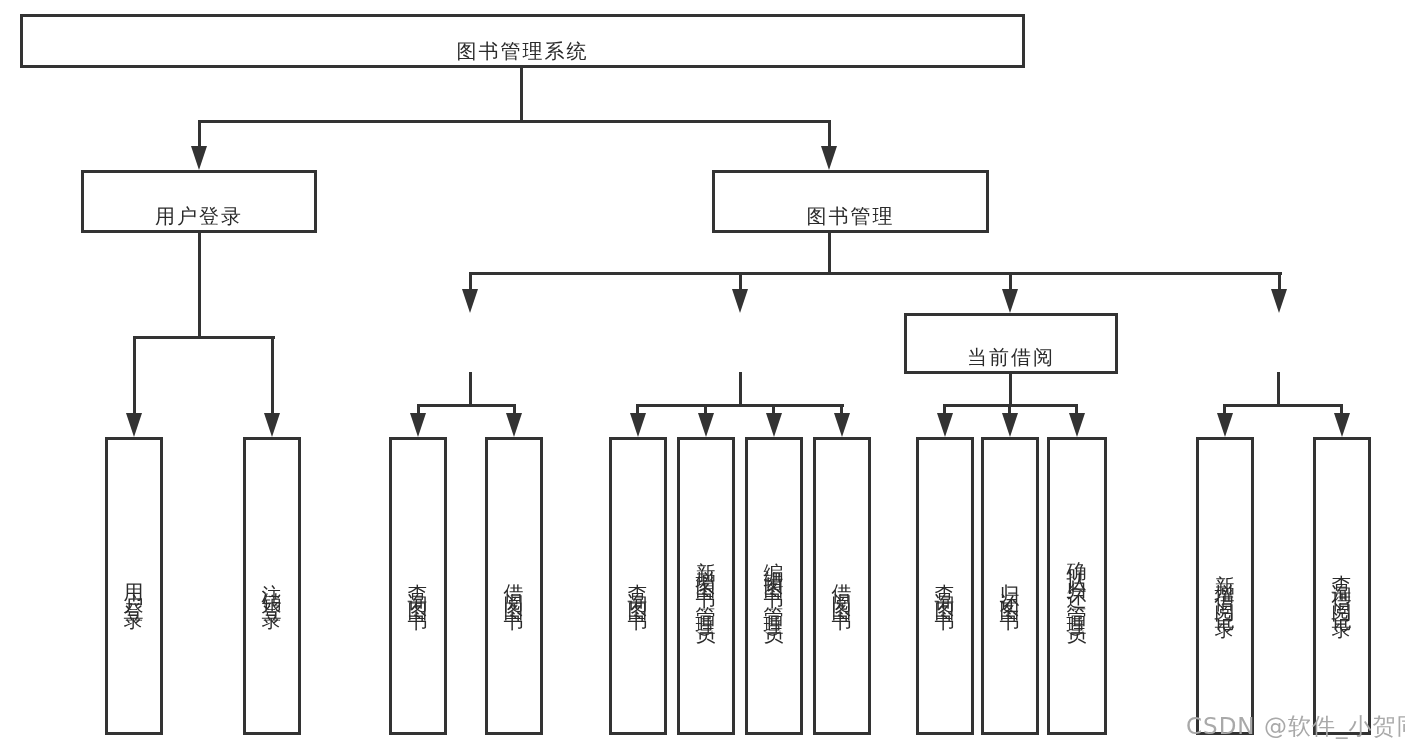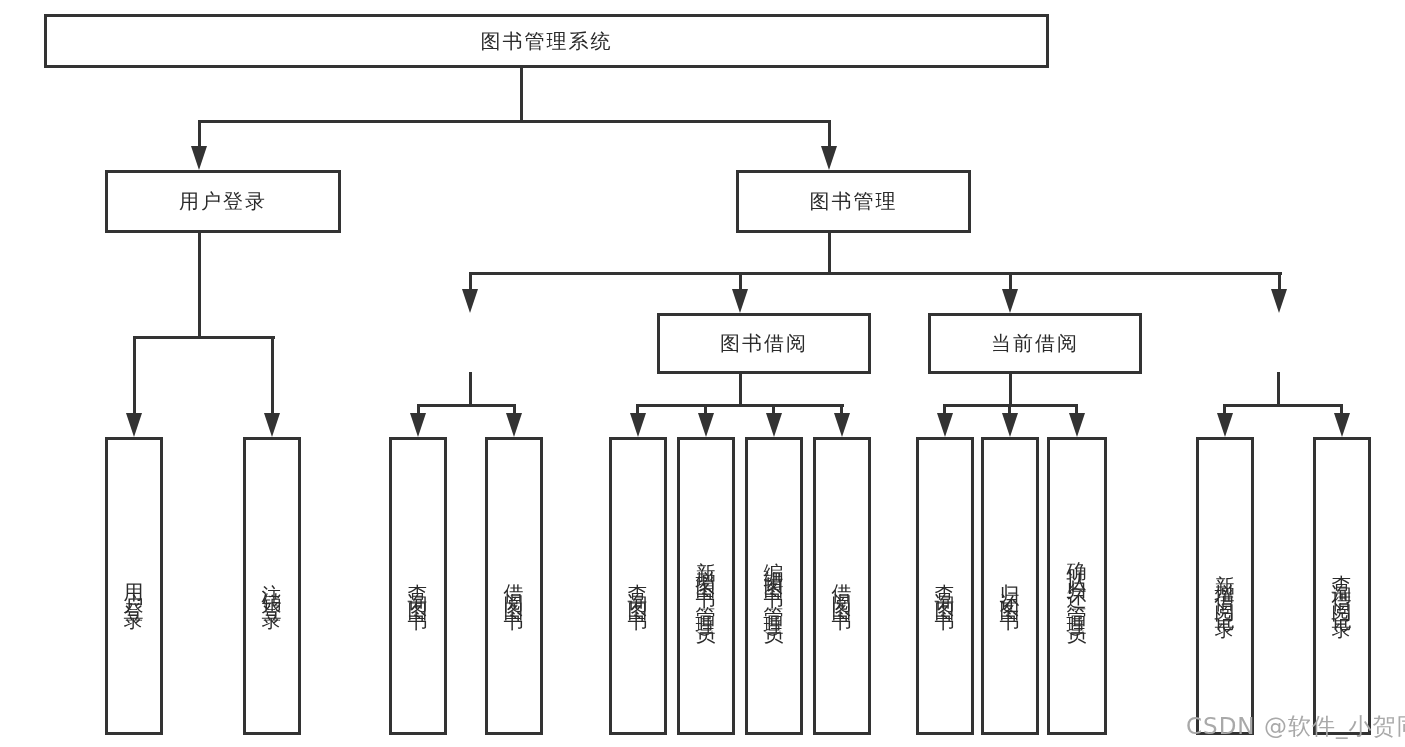--- a/index.html
+++ b/index.html
@@ -2,22 +2,22 @@
 <html><head>
 <meta charset="utf-8">
 <style>
   html,body{margin:0;padding:0;background:#ffffff;}
   .canvas{
     position:relative;width:1405px;height:747px;background:#ffffff;
     font-family:"DejaVu Sans",sans-serif;color:#2b2b2b;overflow:hidden;
   }
   .box{
     position:absolute;box-sizing:border-box;border:3px solid #333333;background:#ffffff;
-    display:flex;align-items:center;justify-content:center;
-    font-size:20px;letter-spacing:2px;z-index:2;margin-left:24px;
+    display:flex;align-items:flex-end;justify-content:center;
+    font-size:20px;letter-spacing:2px;z-index:2;
   }
   .vbox{
     position:absolute;box-sizing:border-box;border:3px solid #333333;background:#ffffff;
     display:flex;align-items:center;justify-content:center;z-index:2;
   }
   .vtext{
     writing-mode:vertical-rl;text-orientation:mixed;
     font-size:20px;letter-spacing:9px;line-height:1;white-space:nowrap;
   }
   .vl{position:absolute;width:3px;background:#333333;z-index:1;}
@@ -44,21 +44,21 @@
   <div class="vl" style="left:520px;top:66px;height:56px"></div>
   <div class="hl" style="left:198px;top:120px;width:633px"></div>
   <div class="vl" style="left:198px;top:120px;height:30px"></div>
   <div class="arrow" style="left:191px;top:146px"></div>
   <div class="vl" style="left:828px;top:120px;height:30px"></div>
   <div class="arrow" style="left:821px;top:146px"></div>
 
   <div class="box" style="left:81px;top:170px;width:236px;height:63px">
     <span>用户登录</span>
   </div>
-  <div class="box" style="left:712px;top:170px;width:235px;height:63px">
+  <div class="box" style="left:712px;top:170px;width:277px;height:63px">
     <span>图书管理</span>
   </div>
 
   <div class="vl" style="left:198px;top:231px;height:108px"></div>
   <div class="hl" style="left:133px;top:336px;width:142px"></div>
   <div class="vl" style="left:133px;top:336px;height:80px"></div>
   <div class="arrow" style="left:126px;top:413px"></div>
   <div class="vl" style="left:271px;top:336px;height:80px"></div>
   <div class="arrow" style="left:264px;top:413px"></div>
 
@@ -66,23 +66,20 @@
   <div class="hl" style="left:469px;top:272px;width:813px"></div>
   <div class="vl" style="left:469px;top:272px;height:20px"></div>
   <div class="arrow" style="left:462px;top:289px"></div>
   <div class="vl" style="left:739px;top:272px;height:20px"></div>
   <div class="arrow" style="left:732px;top:289px"></div>
   <div class="vl" style="left:1009px;top:272px;height:20px"></div>
   <div class="arrow" style="left:1002px;top:289px"></div>
   <div class="vl" style="left:1278px;top:272px;height:20px"></div>
   <div class="arrow" style="left:1271px;top:289px"></div>
 
-  <div class="box" style="left:633px;top:313px;width:214px;height:61px">
-    <span>图书借阅</span>
-  </div>
   <div class="box" style="left:904px;top:313px;width:214px;height:61px">
     <span>当前借阅</span>
   </div>
 
   <div class="vl" style="left:469px;top:372px;height:35px"></div>
   <div class="hl" style="left:417px;top:404px;width:99px"></div>
   <div class="vl" style="left:417px;top:404px;height:12px"></div>
   <div class="arrow" style="left:410px;top:413px"></div>
   <div class="vl" style="left:513px;top:404px;height:12px"></div>
   <div class="arrow" style="left:506px;top:413px"></div>

